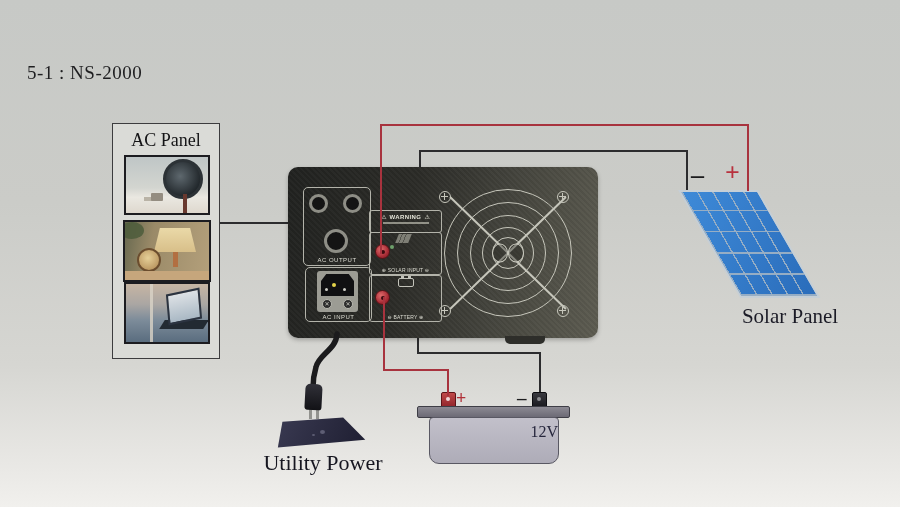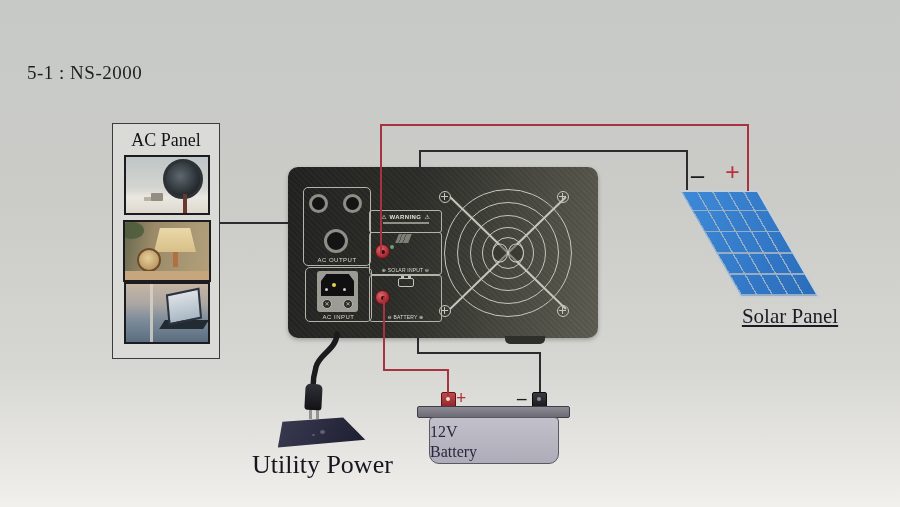--- a/index.html
+++ b/index.html
@@ -87,45 +87,45 @@
   .screw::after{content:"";position:absolute;left:3.7px;top:1.2px;width:1.5px;height:7px;background:#c6c6bb;}
   
   .solar{left:678px;top:190px;width:80px;height:108px;transform:skewX(30deg);transform-origin:top left;
     border:2px solid #c6cfd6;box-sizing:border-box;z-index:2;
     background-image:
       repeating-linear-gradient(90deg,rgba(155,176,196,.95) 0 1.5px,transparent 1.5px 15.5px),
       repeating-linear-gradient(0deg,rgba(155,176,196,.95) 0 1.5px,transparent 1.5px 21.2px),
       linear-gradient(135deg,#3e8ad8,#2a6cba);}
   .solar-minus{left:691px;top:160px;font-size:26px;font-weight:bold;color:#1b1b1d;z-index:3;}
   .solar-plus{left:725px;top:158px;font-size:26px;font-weight:bold;color:#b8323e;z-index:3;}
-  .solar-label{left:690px;top:304px;width:200px;text-align:center;font-size:21px;color:#1b1b26;text-decoration:underline;}
+  .solar-label{left:690px;top:304px;width:200px;text-align:center;font-size:21px;color:#1b1b26;}
   
   .batt-lid{left:417px;top:406px;width:153px;height:12px;border:1px solid #3e3e46;box-sizing:border-box;
     background:linear-gradient(#8c8a93,#6c6a75);border-radius:2px;z-index:2;}
   .batt-body{left:429px;top:417px;width:130px;height:47px;border:1.5px solid #595863;box-sizing:border-box;
     background:linear-gradient(#c2c0ca,#aeacb8);border-radius:4px 4px 10px 10px;z-index:2;
-    text-align:left;color:#27273d;font-size:16px;line-height:20px;padding-top:4px;}
+    text-align:right;color:#27273d;font-size:16px;line-height:20px;padding-top:4px;}
   .post{position:absolute;width:13px;height:15px;border-radius:2px;z-index:2;}
   .post-red{left:441px;top:392px;background:linear-gradient(#c04a4a,#8d2228);border:1px solid #5e1418;}
   .post-red::after{content:"";position:absolute;left:4px;top:4px;width:4px;height:4px;border-radius:50%;background:#f0d9d9;}
   .post-blk{left:532px;top:392px;background:linear-gradient(#3a3a40,#17171c);border:1px solid #0c0c10;}
   .post-blk::after{content:"";position:absolute;left:4px;top:4px;width:4px;height:4px;border-radius:50%;background:#8c8c90;}
   .batt-plus{left:456px;top:388px;font-size:18px;font-weight:bold;color:#b03038;z-index:2;}
   .batt-minus{left:517px;top:387px;font-size:19px;font-weight:bold;color:#1d1d1f;z-index:2;}
   
   .cord-svg{left:280px;top:330px;z-index:3;}
   .plug{left:305px;top:384px;width:17px;height:26px;border-radius:5px 5px 3px 3px;z-index:3;
     background:linear-gradient(#303038,#121216);transform:rotate(3deg);}
   .prong{position:absolute;width:3px;height:11px;background:#92928e;z-index:2;}
   .outlet{left:276px;top:415px;width:92px;height:36px;z-index:1;
     background:linear-gradient(115deg,#3a3a52,#1d1d30);
     clip-path:polygon(7% 19%,73% 7%,97% 69%,2% 90%);}
   .outlet::after{content:"";position:absolute;left:44px;top:15px;width:5px;height:4px;border-radius:50%;
     background:#5e5e74;box-shadow:-9px 3px 0 -1px #5e5e74;}
-  .utility-label{left:252px;top:450px;width:142px;font-size:26px;color:#161620;}
+  .utility-label{left:252px;top:450px;width:142px;text-align:center;font-size:22px;color:#161620;}
   .conn-line{left:218px;top:222px;width:70px;height:2px;background:#2c2c2e;z-index:1;}
 </style>
 </head>
 <body>
 
 <div class="abs page-title">5-1 : NS-2000</div>
 
 <div class="abs acloads">
   <div class="acloads-title">AC Panel</div>
   <div class="photo photo1">
@@ -231,21 +231,20 @@
 <div class="abs solar-plus">+</div>
 <div class="abs solar-label">Solar Panel</div>
 
 <div class="abs post post-red"></div>
 <div class="abs post post-blk"></div>
 <div class="abs batt-plus">+</div>
 <div class="abs batt-minus">–</div>
 <div class="abs batt-lid"></div>
 <div class="abs batt-body">
   <div>12V</div>
-  <div>Battery</div>
 </div>
 
 <svg class="abs cord-svg" width="80" height="90" viewBox="0 0 80 90">
   <path d="M57,4 C56,20 39,24 36,37 C33,47 33,52 33,58" fill="none" stroke="#1b1b1d" stroke-width="5.5" stroke-linecap="round"></path>
 </svg>
 <div class="abs plug"></div>
 <div class="abs prong" style="left:309px;top:408px;"></div>
 <div class="abs prong" style="left:316px;top:408px;"></div>
 <div class="abs outlet"></div>
 <div class="abs utility-label">Utility Power</div>

